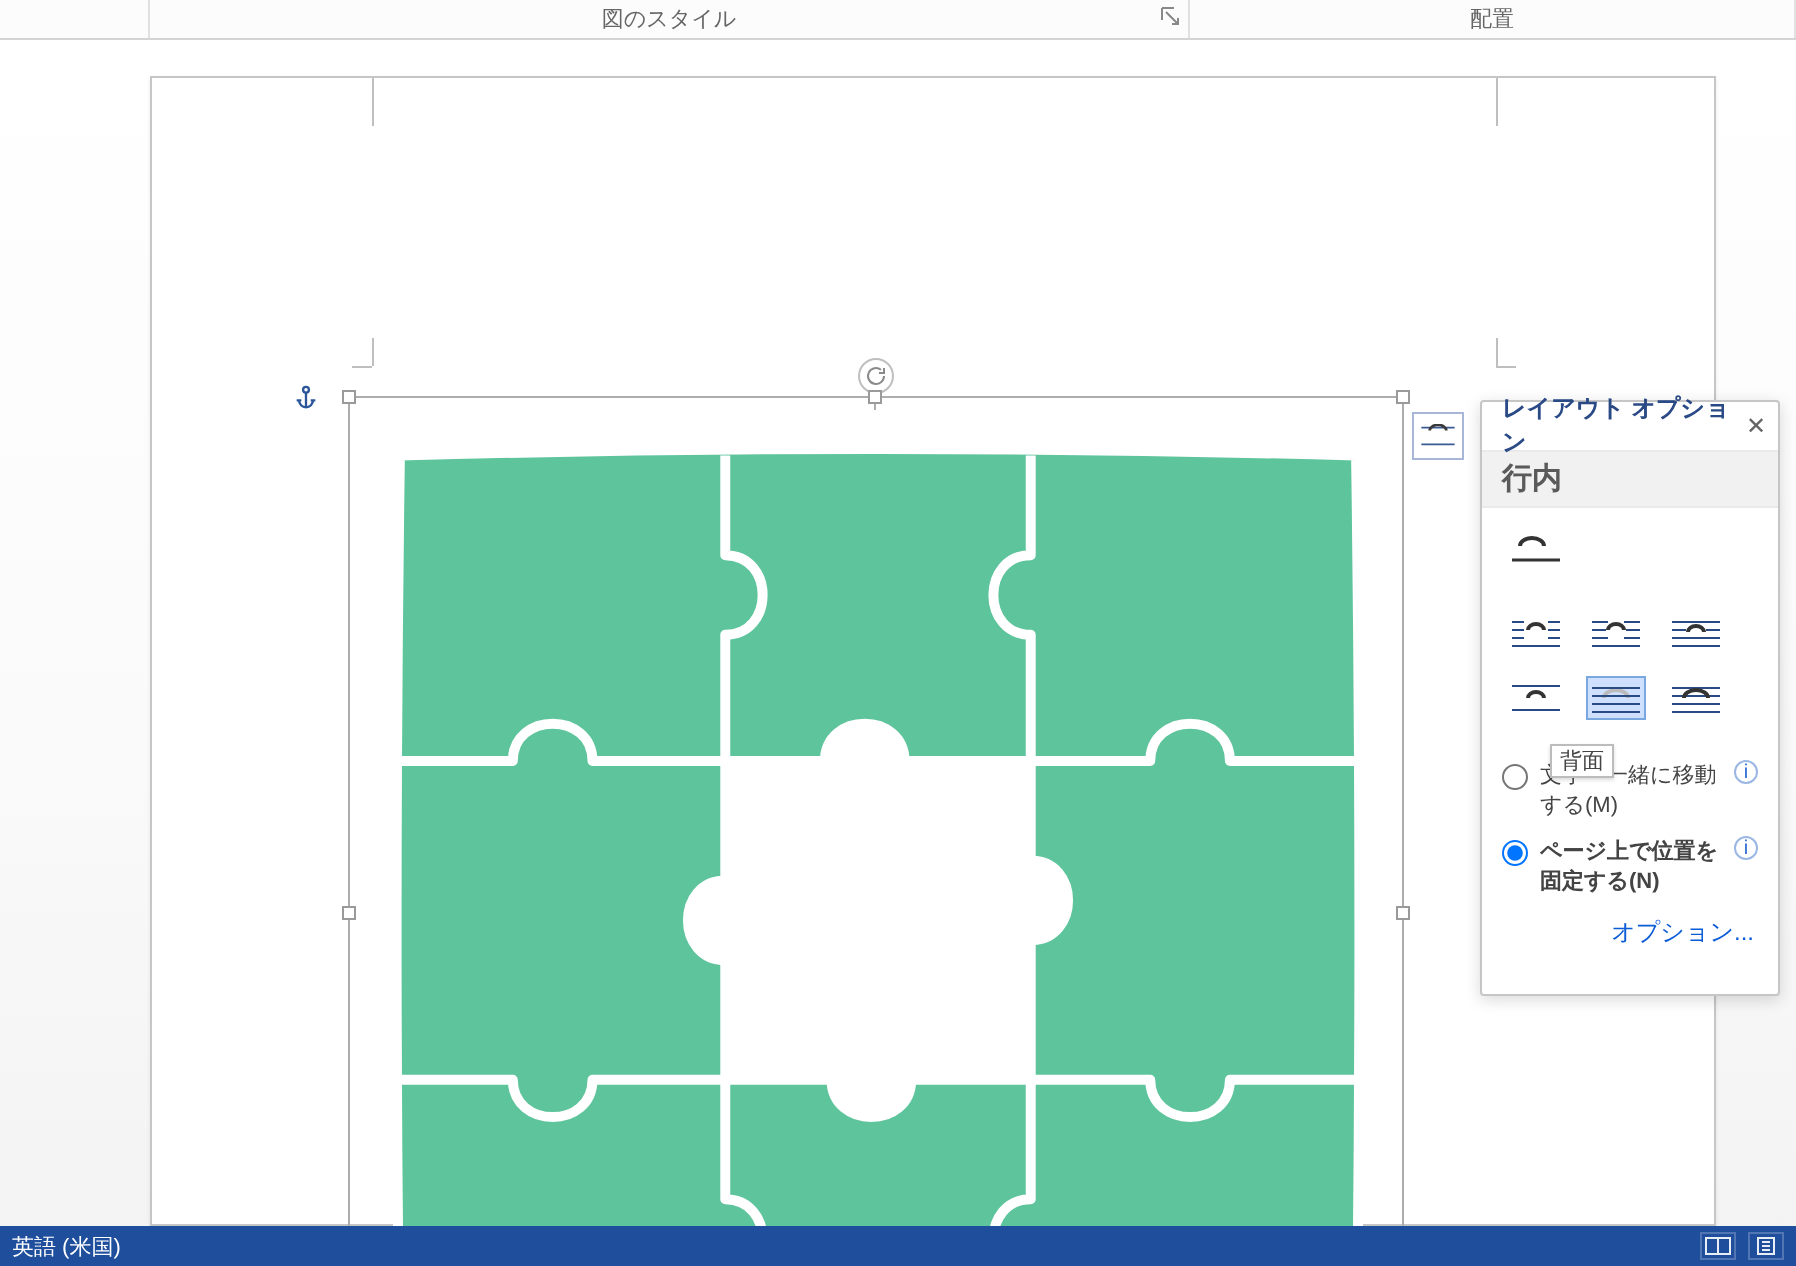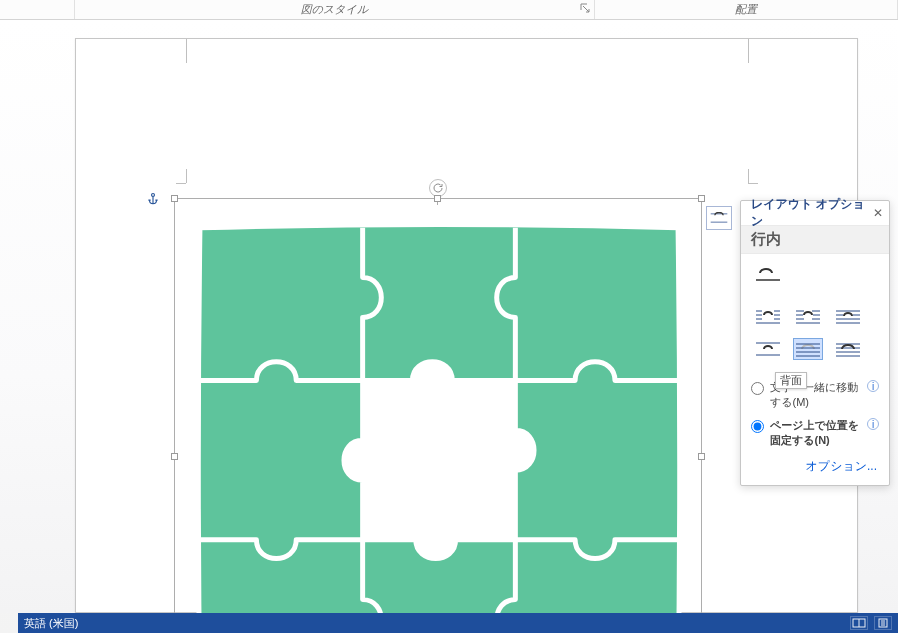--- a/index.html
+++ b/index.html
@@ -5,21 +5,21 @@
     * { box-sizing: border-box; margin: 0; padding: 0; }
     html, body { width: 898px; height: 633px; overflow: hidden; font-family: "Meiryo UI", "Yu Gothic UI", sans-serif; font-size: 12px; }
     body { background: linear-gradient(#ffffff, #f3f3f3); }
 
     
     .ribbon-footer {
       height: 20px; background: #fcfcfc; border-bottom: 1px solid #d4d4d4;
       display: flex; color: #666; font-size: 11px;
     }
     .ribbon-footer .spacer-left { width: 75px; border-right: 1px solid #e1e1e1; }
-    .ribbon-footer .grp { display: flex; align-items: center; justify-content: center; height: 100%; font-style: italic; }
+    .ribbon-footer .grp { display: flex; align-items: center; justify-content: center; height: 100%; }
     .grp.style { width: 520px; position: relative; border-right: 1px solid #e1e1e1; }
     .grp.style .launcher { position: absolute; right: 4px; top: 3px; color: #888; cursor: pointer; }
     .grp.arrange { flex: 1; border-right: 1px solid #e1e1e1; text-align: right; }
 
     
     .doc-area { position: absolute; left: 0; right: 0; top: 20px; bottom: 20px; background: linear-gradient(#ffffff 0%, #fafafb 60%, #f3f3f4 100%); }
     .page {
       position: absolute; left: 75px; top: 18px; width: 783px; height: 575px;
       background: #fff; border: 1px solid #c6c6c6; box-shadow: 0 1px 2px rgba(0,0,0,0.08);
       overflow: hidden;
@@ -62,21 +62,21 @@
       position: absolute; left: 706px; top: 186px; width: 26px; height: 24px;
       border: 1px solid #a8b7d6; background: #fff; display: flex; align-items: center; justify-content: center;
     }
     .wrap-icon { width: 18px; height: 12px; }
     .wrap-icon svg { width: 100%; height: 100%; display: block; }
 
     
     .flyout {
       position: absolute; left: 740px; top: 180px; width: 150px;
       background: #fff; border: 1px solid #c6c6c6; box-shadow: 0 2px 8px rgba(0,0,0,0.15);
-      border-radius: 2px; padding-bottom: 10px;
+      border-radius: 2px; padding-bottom: 22px;
     }
     .flyout .hdr { display: flex; align-items: center; height: 24px; padding: 0 6px 0 10px; color: #2a4a86; font-weight: bold; }
     .flyout .hdr .x { margin-left: auto; color: #666; cursor: pointer; font-size: 12px; font-weight: normal; }
     .flyout .sec-title { background: #f1f1f1; color: #5a5a5a; padding: 4px 10px; font-weight: bold; font-size: 15px; border-top: 1px solid #eaeaea; border-bottom: 1px solid #eaeaea; }
     .flyout .opts { display: flex; flex-wrap: wrap; gap: 10px; padding: 10px 12px; }
     .opt {
       width: 30px; height: 22px; border: 1px solid transparent; display: flex; align-items: center; justify-content: center;
     }
     .opt.selected { background: #cfe0ff; border: 1px solid #7aa7e0; }
     .opt .wrap-icon { width: 26px; height: 16px; }
@@ -91,21 +91,20 @@
     .tooltip-chip {
       position: absolute; background: #fff; border: 1px solid #bcbcbc; padding: 0 4px; font-size: 11px;
       box-shadow: 0 1px 2px rgba(0,0,0,0.15);
     }
 
     
     .statusbar {
       position: absolute; left: 0; right: 0; bottom: 0; height: 20px;
       background: #1e4e9c; color: #fff; font-size: 11px; display: flex; align-items: center;
       padding: 0 6px;
-      margin-left: 18px;
     }
     .statusbar .sb-right { margin-left: auto; display: flex; gap: 6px; align-items: center; opacity: 0.9; }
     .sb-ico { width: 18px; height: 14px; display: inline-flex; align-items: center; justify-content: center; border: 1px solid rgba(255,255,255,0.25); }
   </style>
 </head>
 <body>
 
 <div class="ribbon-footer">
   <div class="spacer-left"></div>
   <div class="grp style">

